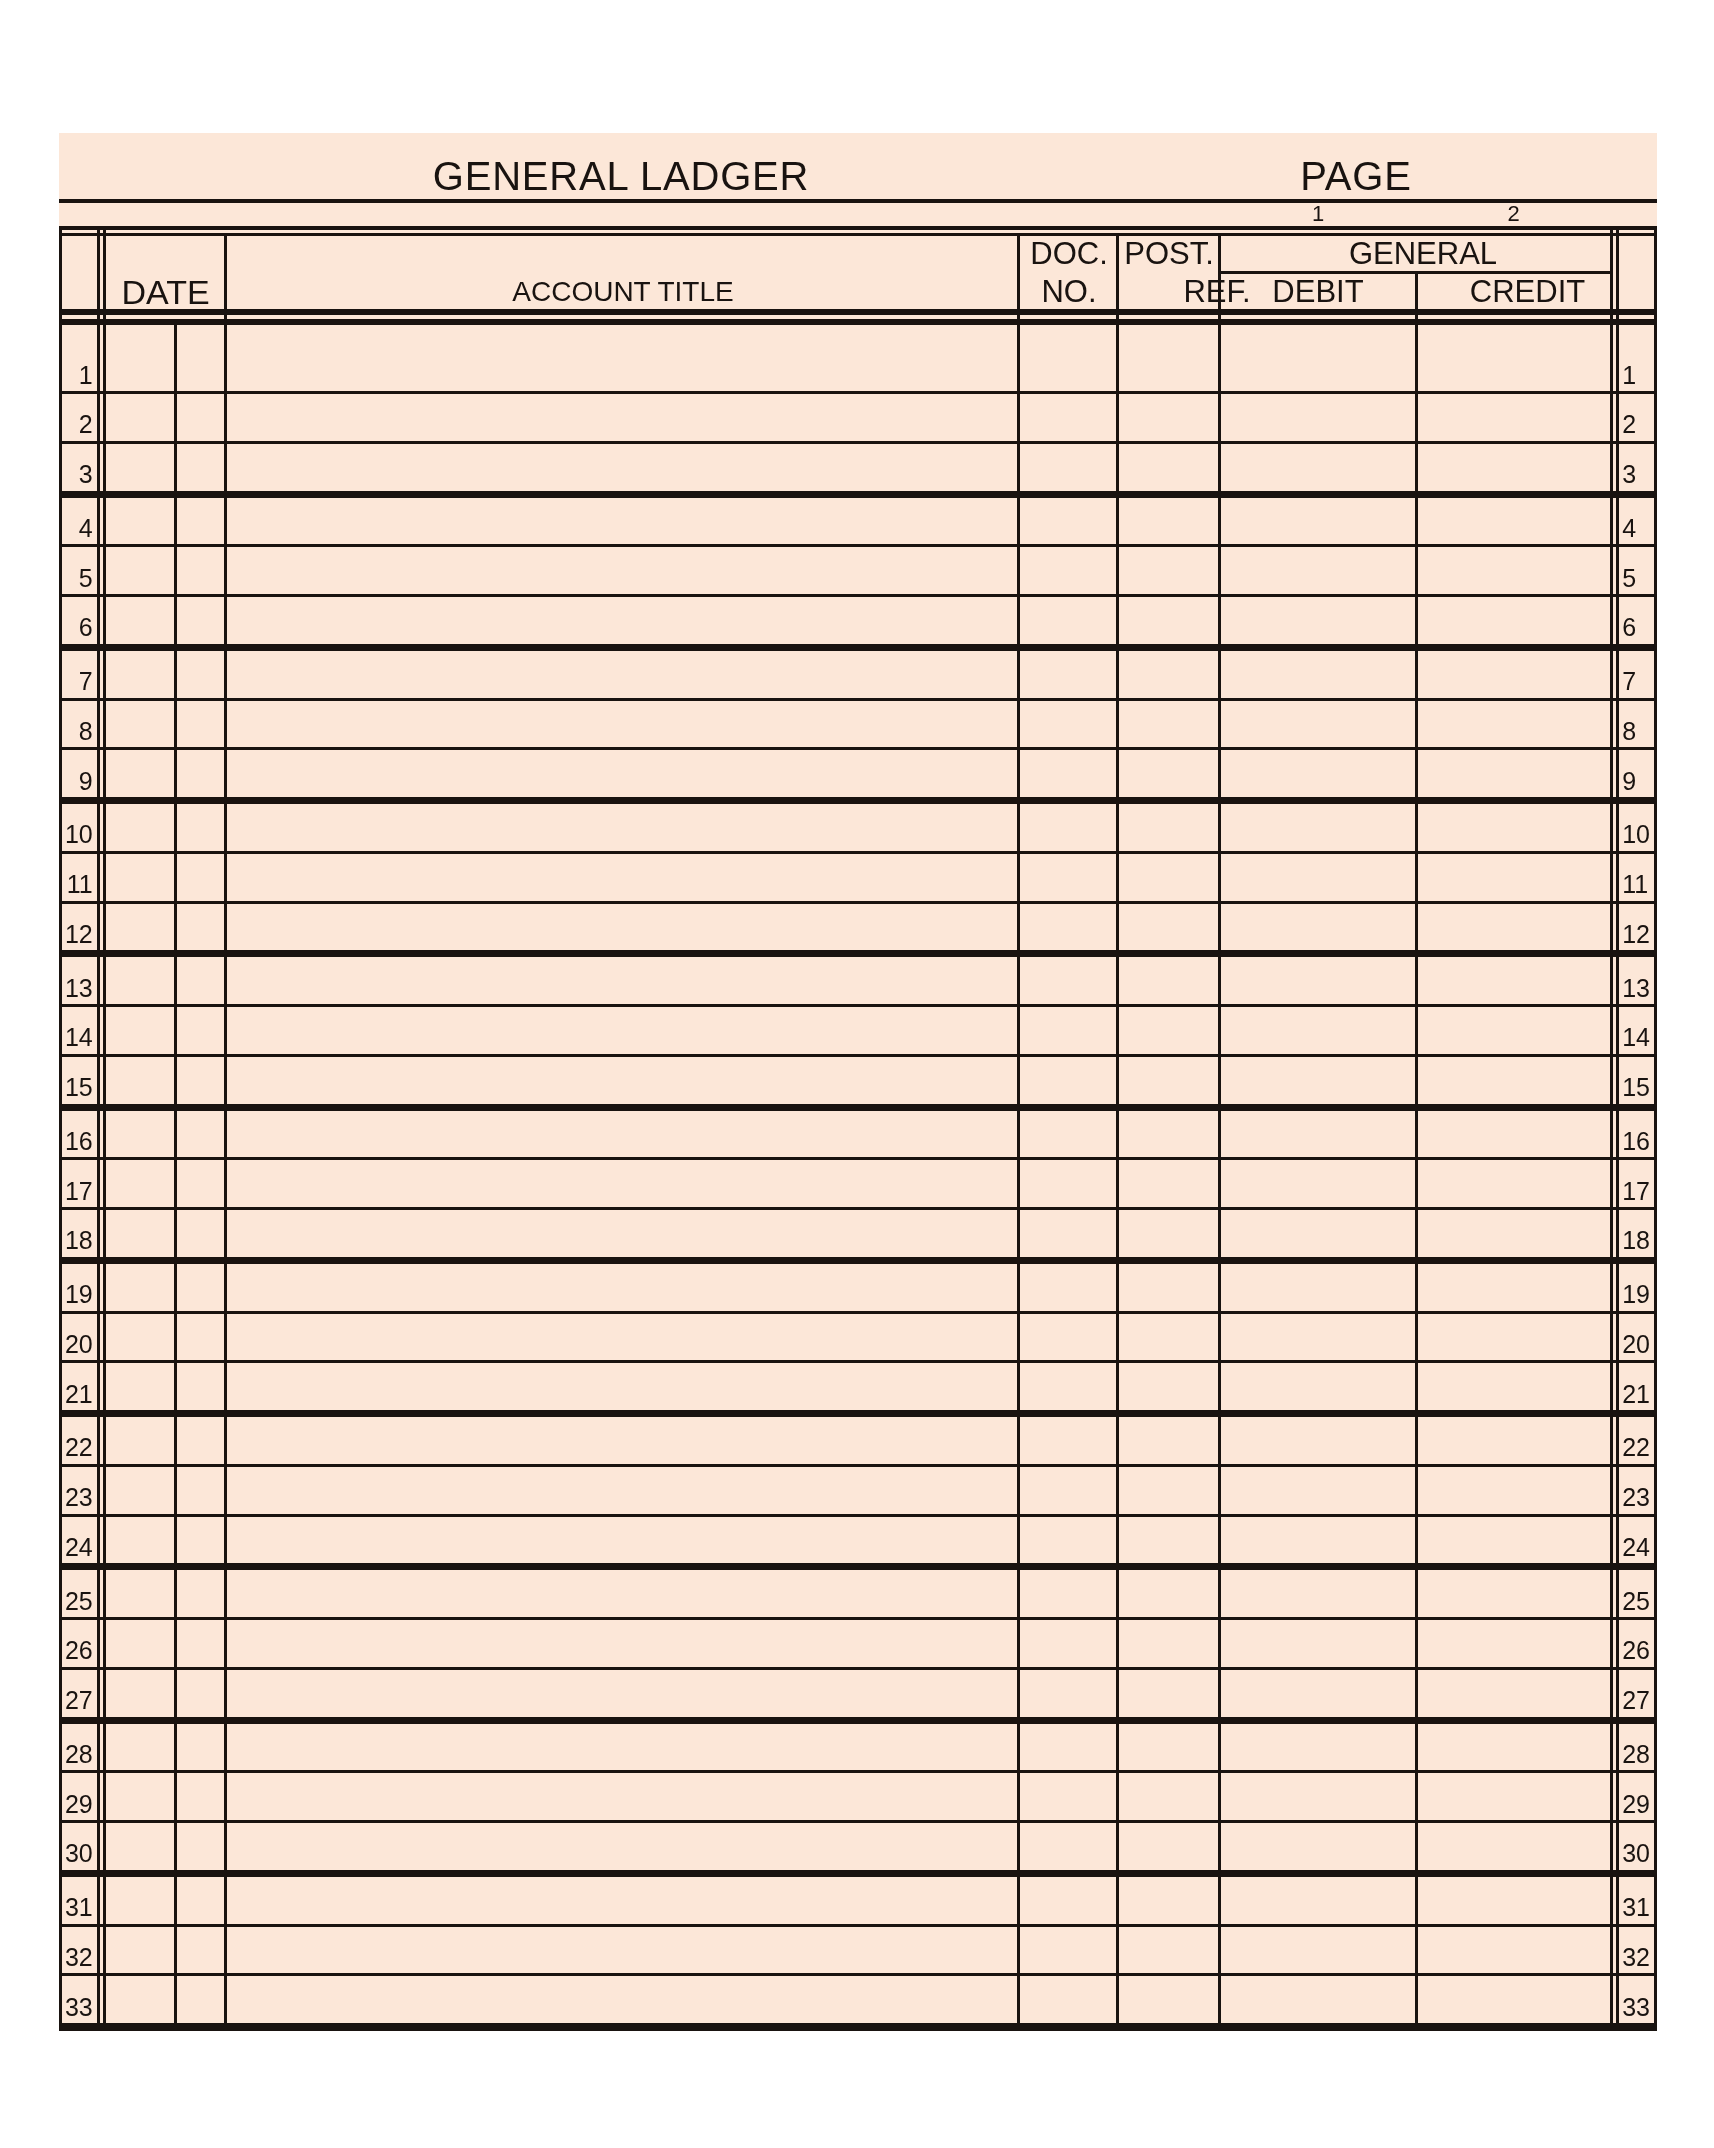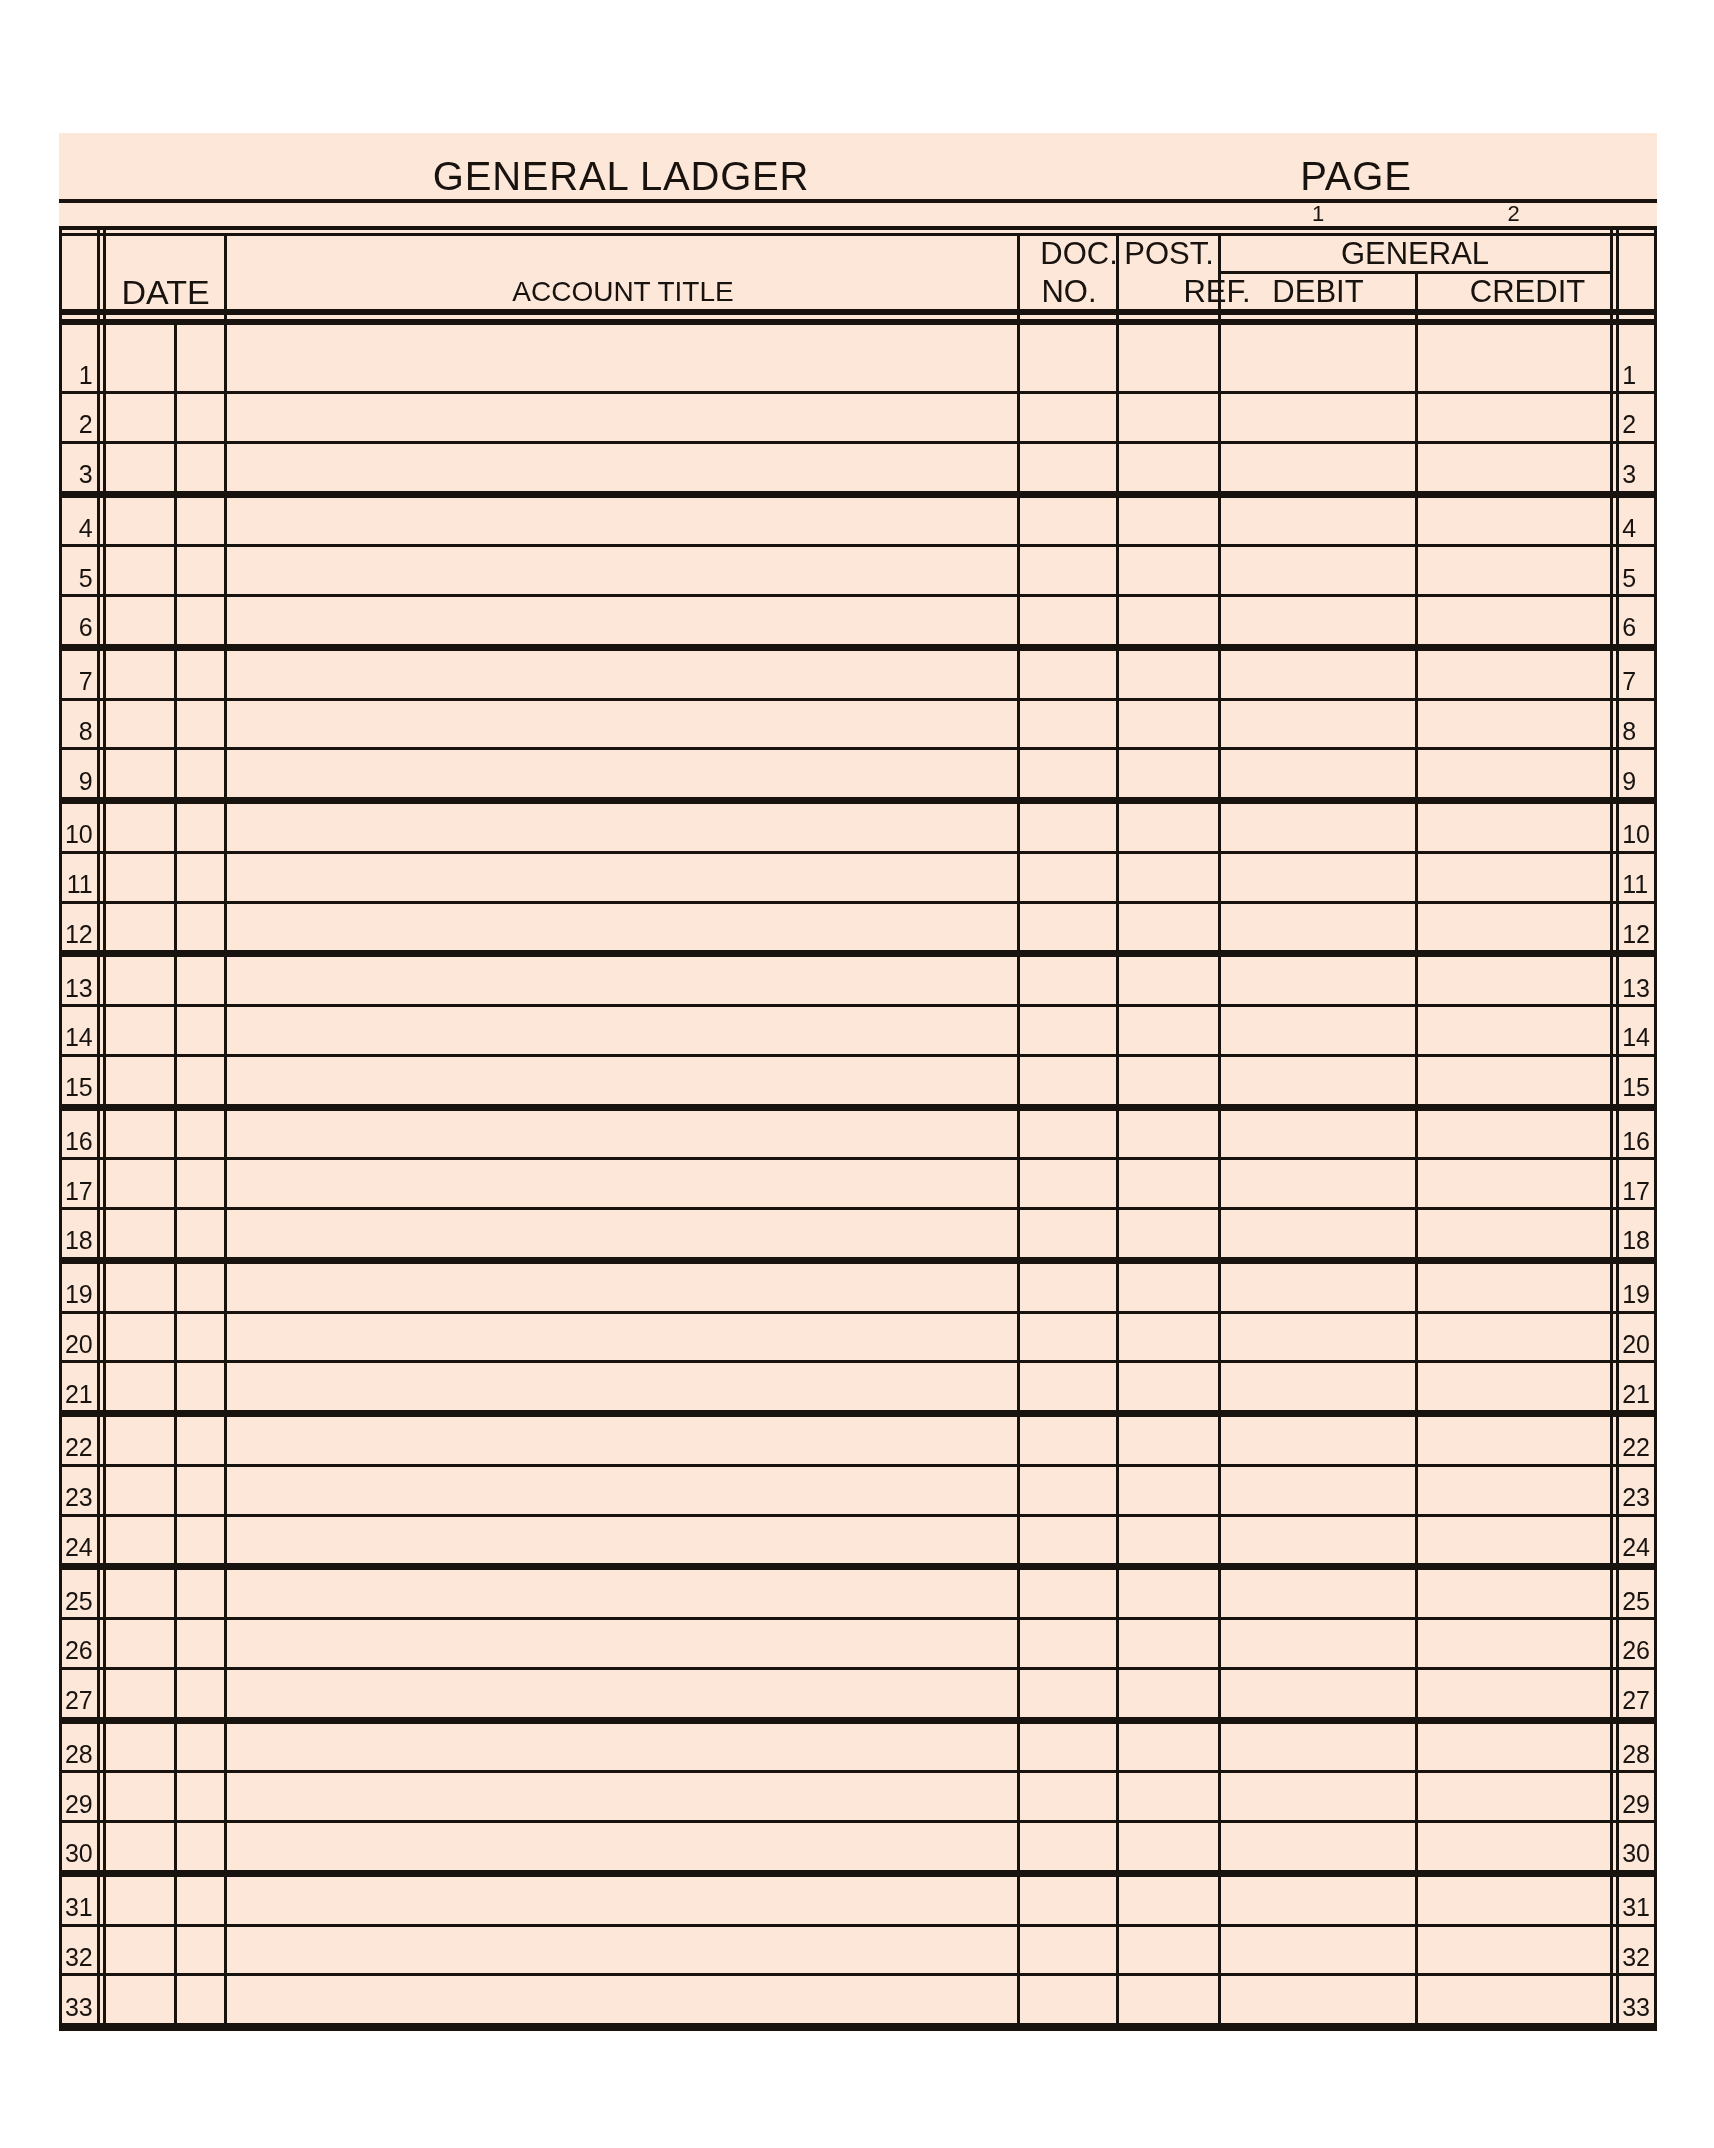--- a/index.html
+++ b/index.html
@@ -84,25 +84,25 @@
   .hdr {
     position: absolute;
     display: flex;
     align-items: center;
     justify-content: center;
     font-size: 31px;
     white-space: nowrap;
   }
   .hdr-date          { left: 48px;   top: 142px; width: 117px;  height: 34px; font-size: 34px; text-align: right; }
   .hdr-account-title { left: 169px;  top: 142px; width: 790px;  height: 34px; font-size: 28px; }
-  .hdr-doc-1  { left: 962px; top: 103px; width: 96px; height: 35px; margin-left: 10px; }
+  .hdr-doc-1  { left: 962px; top: 103px; width: 96px; height: 35px; }
   .hdr-doc-2  { left: 962px; top: 141px; width: 96px; height: 35px; }
   .hdr-post-1 { left: 1061px; top: 103px; width: 98px; height: 35px; }
   .hdr-post-2 { left: 1061px; top: 141px; width: 98px; height: 35px; margin-left: 48px; }
-  .hdr-general{ left: 1162px; top: 103px; width: 388px; height: 35px; }
+  .hdr-general{ left: 1162px; top: 103px; width: 388px; height: 35px; padding-left: 8px; }
   .hdr-debit  { left: 1162px; top: 142px; width: 194px; height: 34px; border-radius: 15px; }
   .hdr-credit { left: 1359px; top: 142px; width: 219px; height: 34px; }
 
   
   .body {
     position: absolute;
     left: 0;
     top: 192px;
     width: 1598px;
     height: 1698px;

